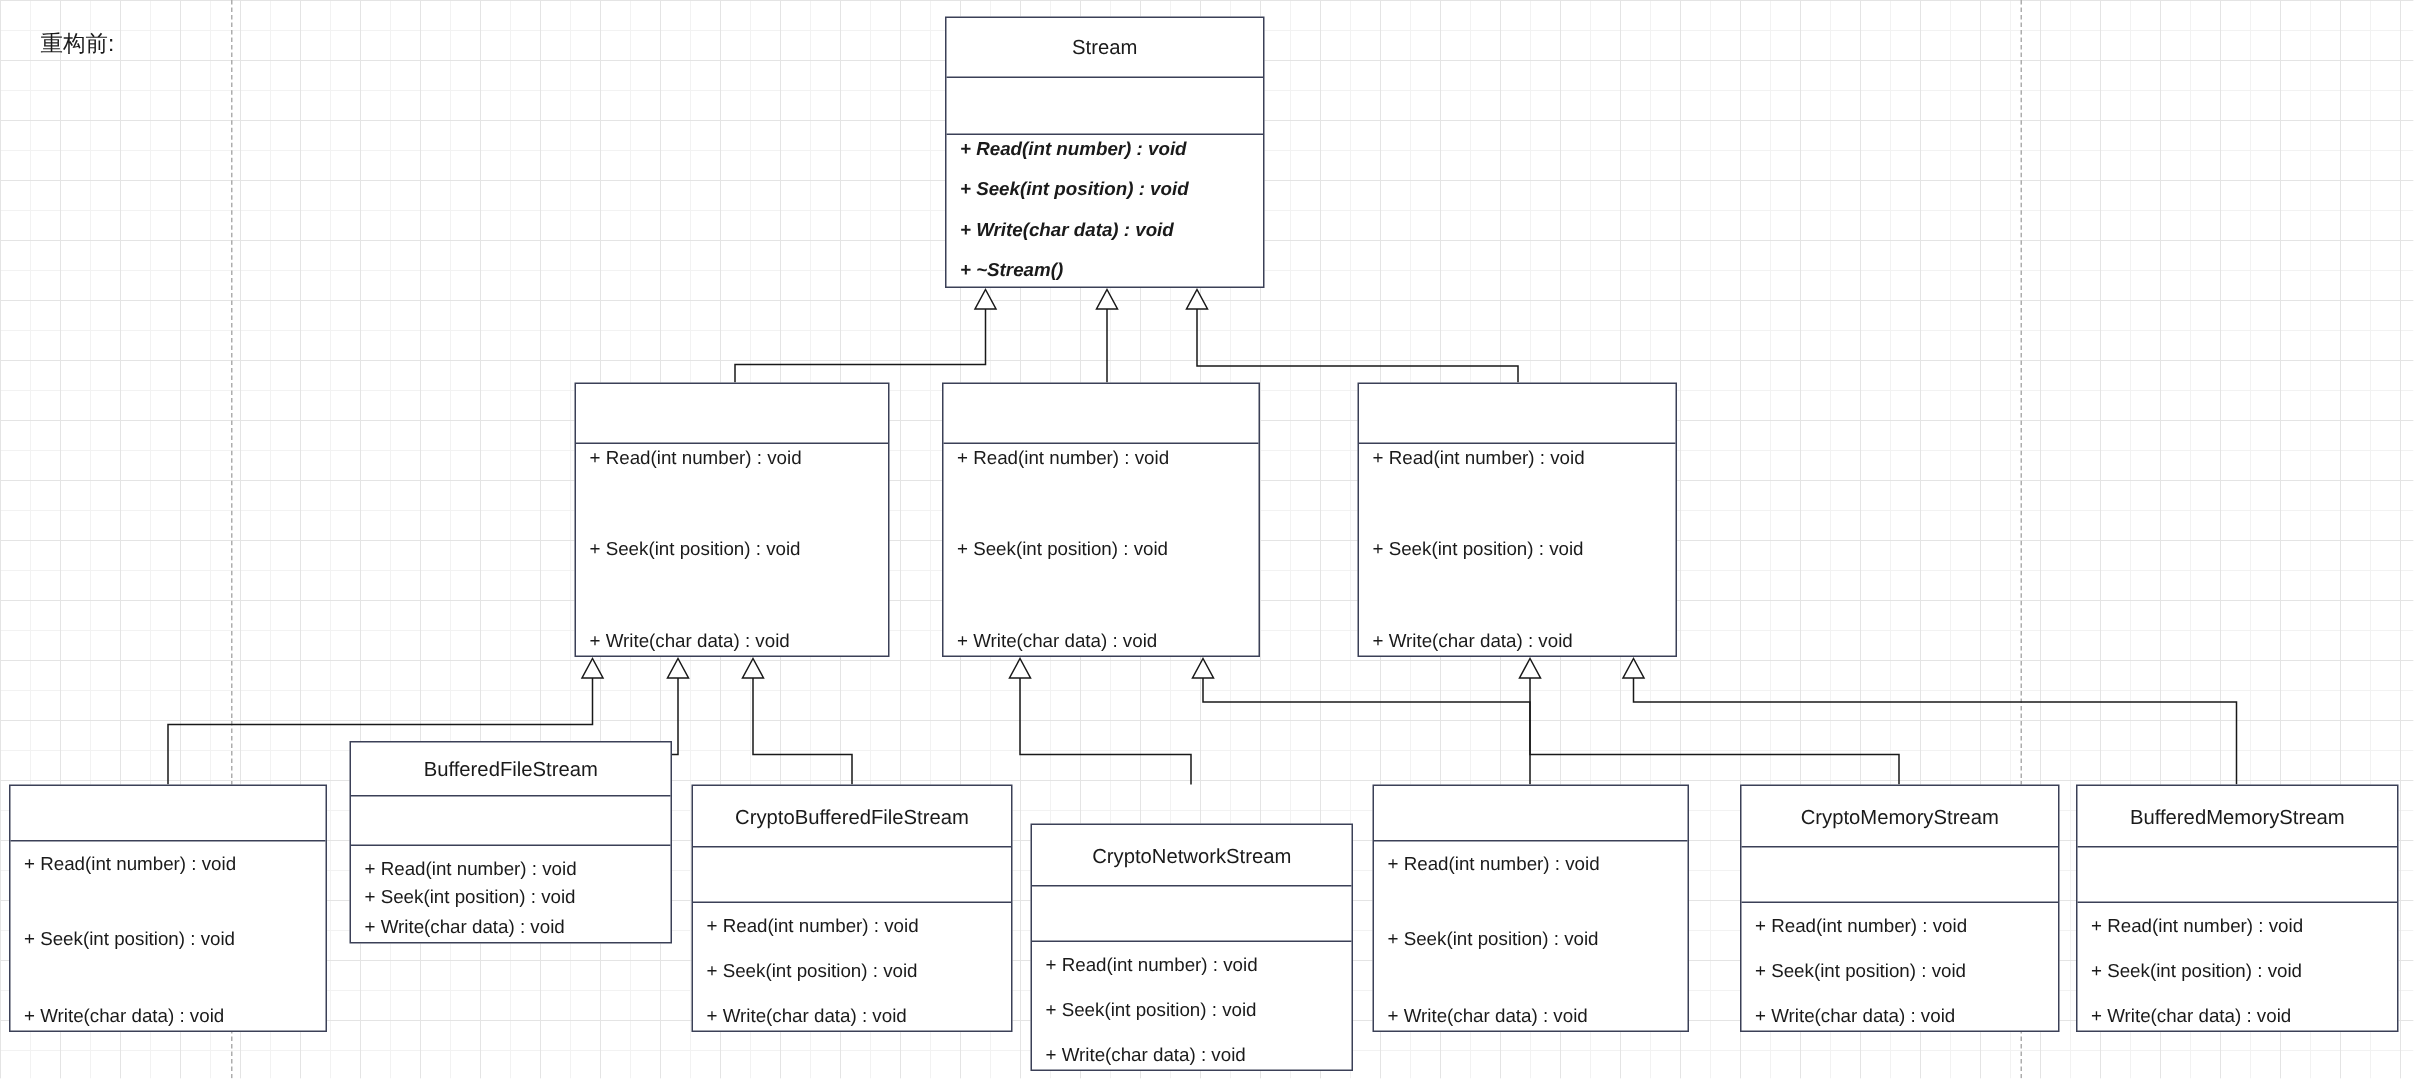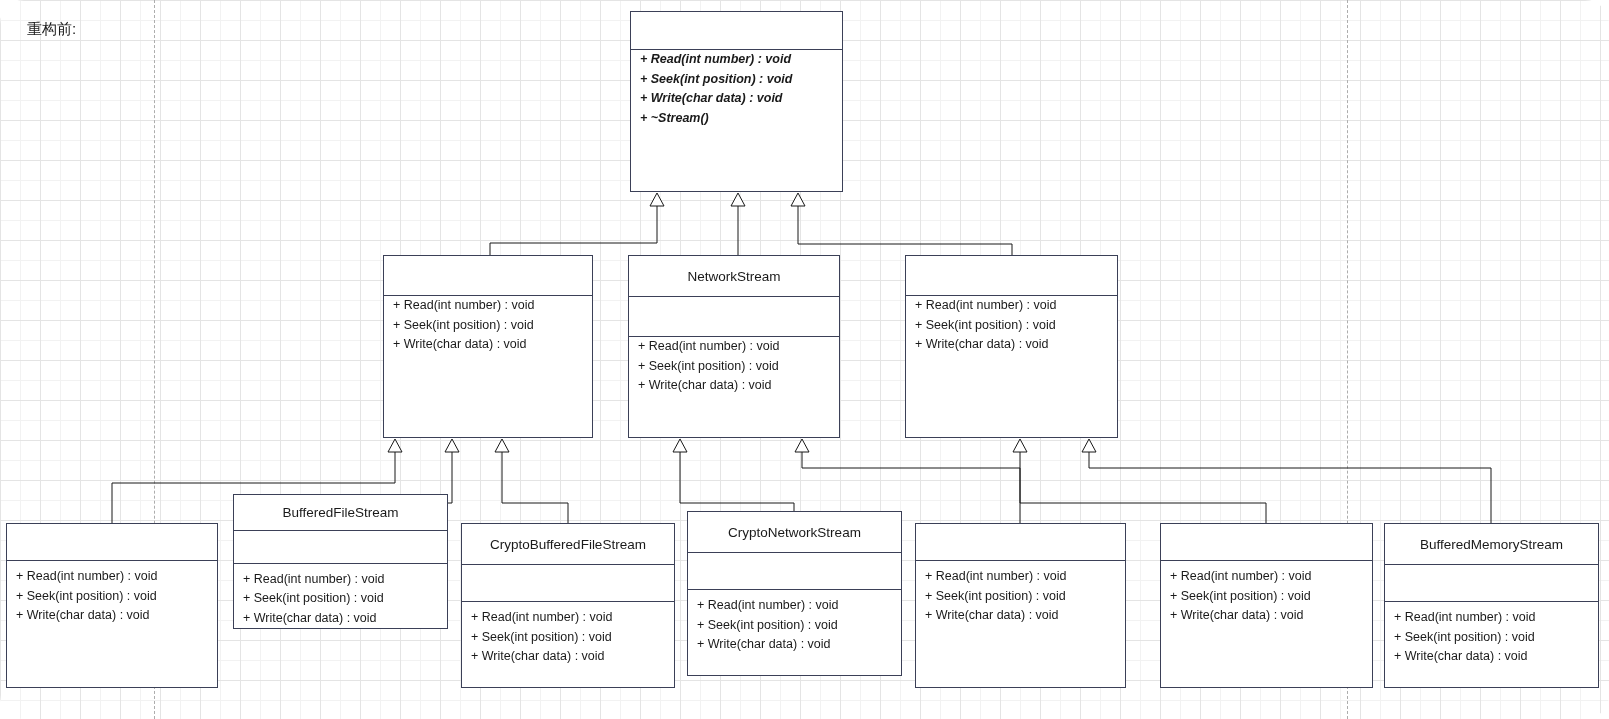--- a/index.html
+++ b/index.html
@@ -9,21 +9,20 @@
     overflow:hidden;
     font-family:"Liberation Sans",sans-serif;
     color:#1a1a1a;
     background-color:#ffffff;
     background-image:
       linear-gradient(to right, #e4e4e4 1px, transparent 1px),
       linear-gradient(to bottom, #e4e4e4 1px, transparent 1px),
       linear-gradient(to right, #f2f2f2 1px, transparent 1px),
       linear-gradient(to bottom, #f2f2f2 1px, transparent 1px);
     background-size:40px 40px,40px 40px,20px 20px,20px 20px;
-    border-radius:24px;
   }
   .page-boundary{
     position:absolute;top:0;bottom:0;width:0;
     border-left:1px dashed #adadad;
   }
   .annotation{
     position:absolute;left:27px;top:20px;
     font-size:15px;white-space:nowrap;
   }
   .connectors{position:absolute;left:0;top:0;}
@@ -39,21 +38,21 @@
     box-sizing:border-box;
     border-bottom:1.5px solid #3b4057;
     display:flex;align-items:center;justify-content:center;
     font-size:13.5px;white-space:nowrap;
   }
   .c-attrs{
     box-sizing:border-box;
     border-bottom:1.5px solid #3b4057;
   }
   .c-methods{
-    flex:1;display:flex;flex-direction:column;justify-content:flex-start;
+    flex:1;display:flex;flex-direction:column;justify-content:space-between;
     padding-left:9px;font-size:12.5px;line-height:19.5px;
   }
   .c-methods .m{white-space:nowrap;}
   .abstract{font-style:italic;font-weight:bold;}
   .row-top .c-title{height:40px}  .row-top .c-attrs{height:38px}
   .row-mid .c-title{height:41px}  .row-mid .c-attrs{height:40px}
   .row-bot .c-title{height:41px}  .row-bot .c-attrs{height:37px}
   .row-bot .c-methods{padding-top:6px}
 </style>
 </head>
@@ -103,40 +102,40 @@
       <path d="M1266 523 L1266 503 L1020 503 L1020 452"></path>
       <polygon points="1020,439 1027,452 1013,452"></polygon>
     </g>
     <g>
       <path d="M1491 523 L1491 468 L1089 468 L1089 452"></path>
       <polygon points="1089,439 1096,452 1082,452"></polygon>
     </g>
   </svg>
 
   <div class="uml-class row-top" style="left:630px;top:11px;width:213px;height:181px">
+    <div class="c-title">Stream</div>
     <div class="c-attrs"></div>
     <div class="c-methods abstract">
       <div class="m">+ Read(int number) : void</div>
       <div class="m">+ Seek(int position) : void</div>
       <div class="m">+ Write(char data) : void</div>
       <div class="m">+ ~Stream()</div>
     </div>
   </div>
 
   <div class="uml-class row-mid" style="left:383px;top:255px;width:210px;height:183px">
     <div class="c-attrs"></div>
     <div class="c-methods">
       <div class="m">+ Read(int number) : void</div>
       <div class="m">+ Seek(int position) : void</div>
       <div class="m">+ Write(char data) : void</div>
     </div>
   </div>
 
   <div class="uml-class row-mid" style="left:628px;top:255px;width:212px;height:183px">
-    <div class="c-title">NetworkStream</div>
     <div class="c-attrs"></div>
     <div class="c-methods">
       <div class="m">+ Read(int number) : void</div>
       <div class="m">+ Seek(int position) : void</div>
       <div class="m">+ Write(char data) : void</div>
     </div>
   </div>
 
   <div class="uml-class row-mid" style="left:905px;top:255px;width:213px;height:183px">
     <div class="c-attrs"></div>
@@ -169,40 +168,41 @@
   <div class="uml-class row-bot" style="left:461px;top:523px;width:214px;height:165px">
     <div class="c-title">CryptoBufferedFileStream</div>
     <div class="c-attrs"></div>
     <div class="c-methods">
       <div class="m">+ Read(int number) : void</div>
       <div class="m">+ Seek(int position) : void</div>
       <div class="m">+ Write(char data) : void</div>
     </div>
   </div>
 
-  <div class="uml-class row-bot" style="left:687px;top:511px;width:215px;height:165px">
+  <div class="uml-class row-bot" style="left:687px;top:549px;width:215px;height:165px">
     <div class="c-title">CryptoNetworkStream</div>
     <div class="c-attrs"></div>
     <div class="c-methods">
       <div class="m">+ Read(int number) : void</div>
       <div class="m">+ Seek(int position) : void</div>
       <div class="m">+ Write(char data) : void</div>
     </div>
   </div>
 
   <div class="uml-class row-bot" style="left:915px;top:523px;width:211px;height:165px">
     <div class="c-attrs"></div>
     <div class="c-methods">
       <div class="m">+ Read(int number) : void</div>
       <div class="m">+ Seek(int position) : void</div>
       <div class="m">+ Write(char data) : void</div>
     </div>
   </div>
 
   <div class="uml-class row-bot" style="left:1160px;top:523px;width:213px;height:165px">
+    <div class="c-title">CryptoMemoryStream</div>
     <div class="c-attrs"></div>
     <div class="c-methods">
       <div class="m">+ Read(int number) : void</div>
       <div class="m">+ Seek(int position) : void</div>
       <div class="m">+ Write(char data) : void</div>
     </div>
   </div>
 
   <div class="uml-class row-bot" style="left:1384px;top:523px;width:215px;height:165px">
     <div class="c-title">BufferedMemoryStream</div>

